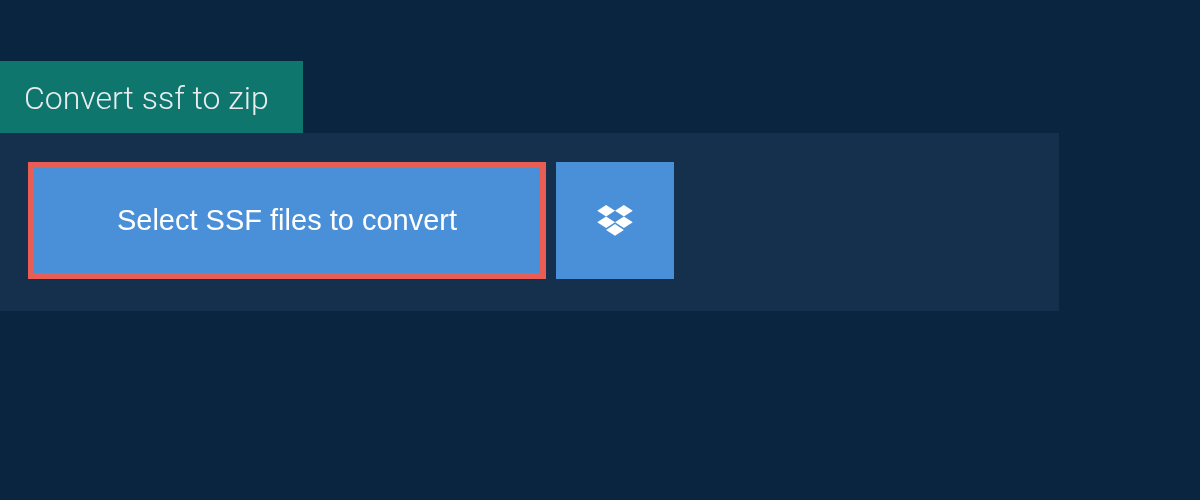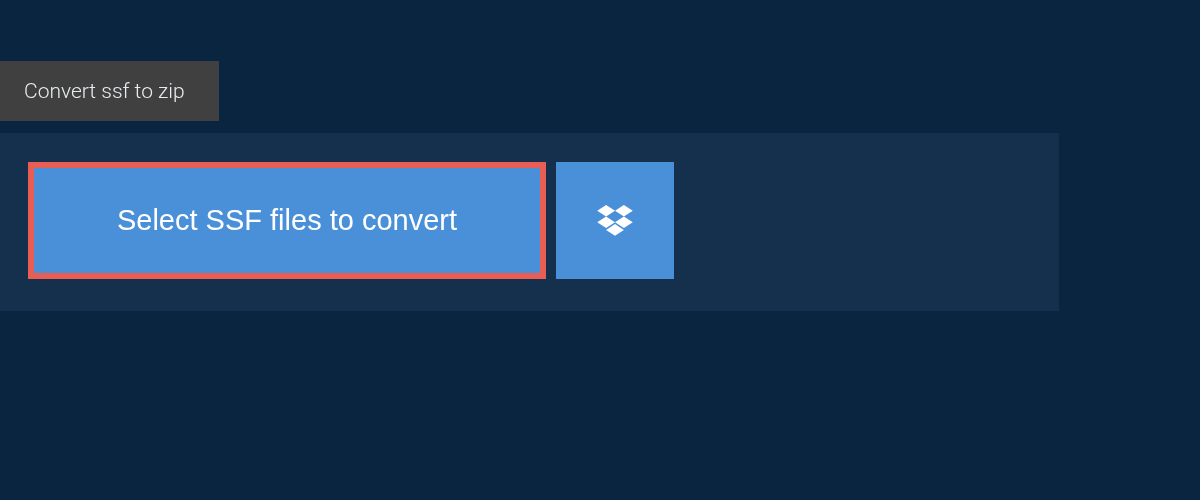--- a/index.html
+++ b/index.html
@@ -13,23 +13,23 @@
       background: #0a2540;
       font-family: -apple-system, BlinkMacSystemFont, "Segoe UI", Roboto, Helvetica, Arial, sans-serif;
       overflow: hidden;
     }
     .tab-container {
       position: absolute;
       top: 61px;
       left: 0;
     }
     .tab {
-      background: #404040;
+      background: #0f766e;
       color: #e8ecef;
-      font-size: 21px;
+      font-size: 32px;
       font-weight: 300;
       padding: 18px 34px 18px 24px;
       display: inline-block;
     }
     .panel {
       position: absolute;
       top: 133px;
       left: 0;
       width: 1059px;
       height: 178px;

